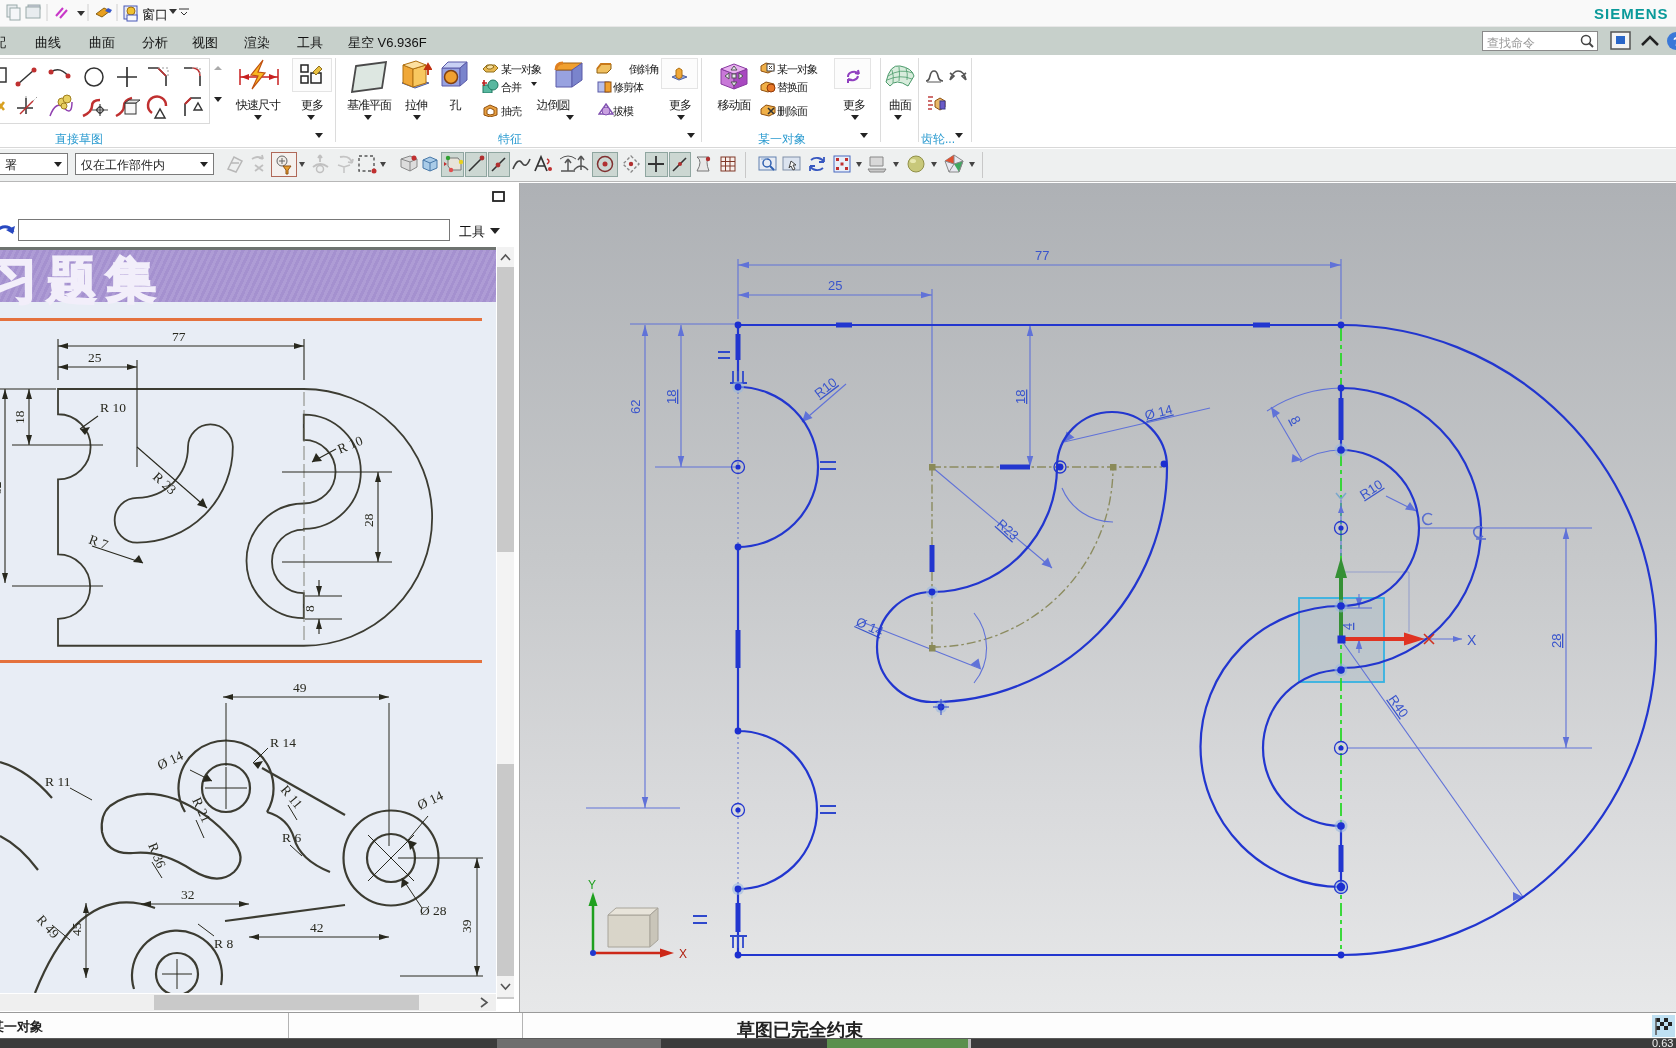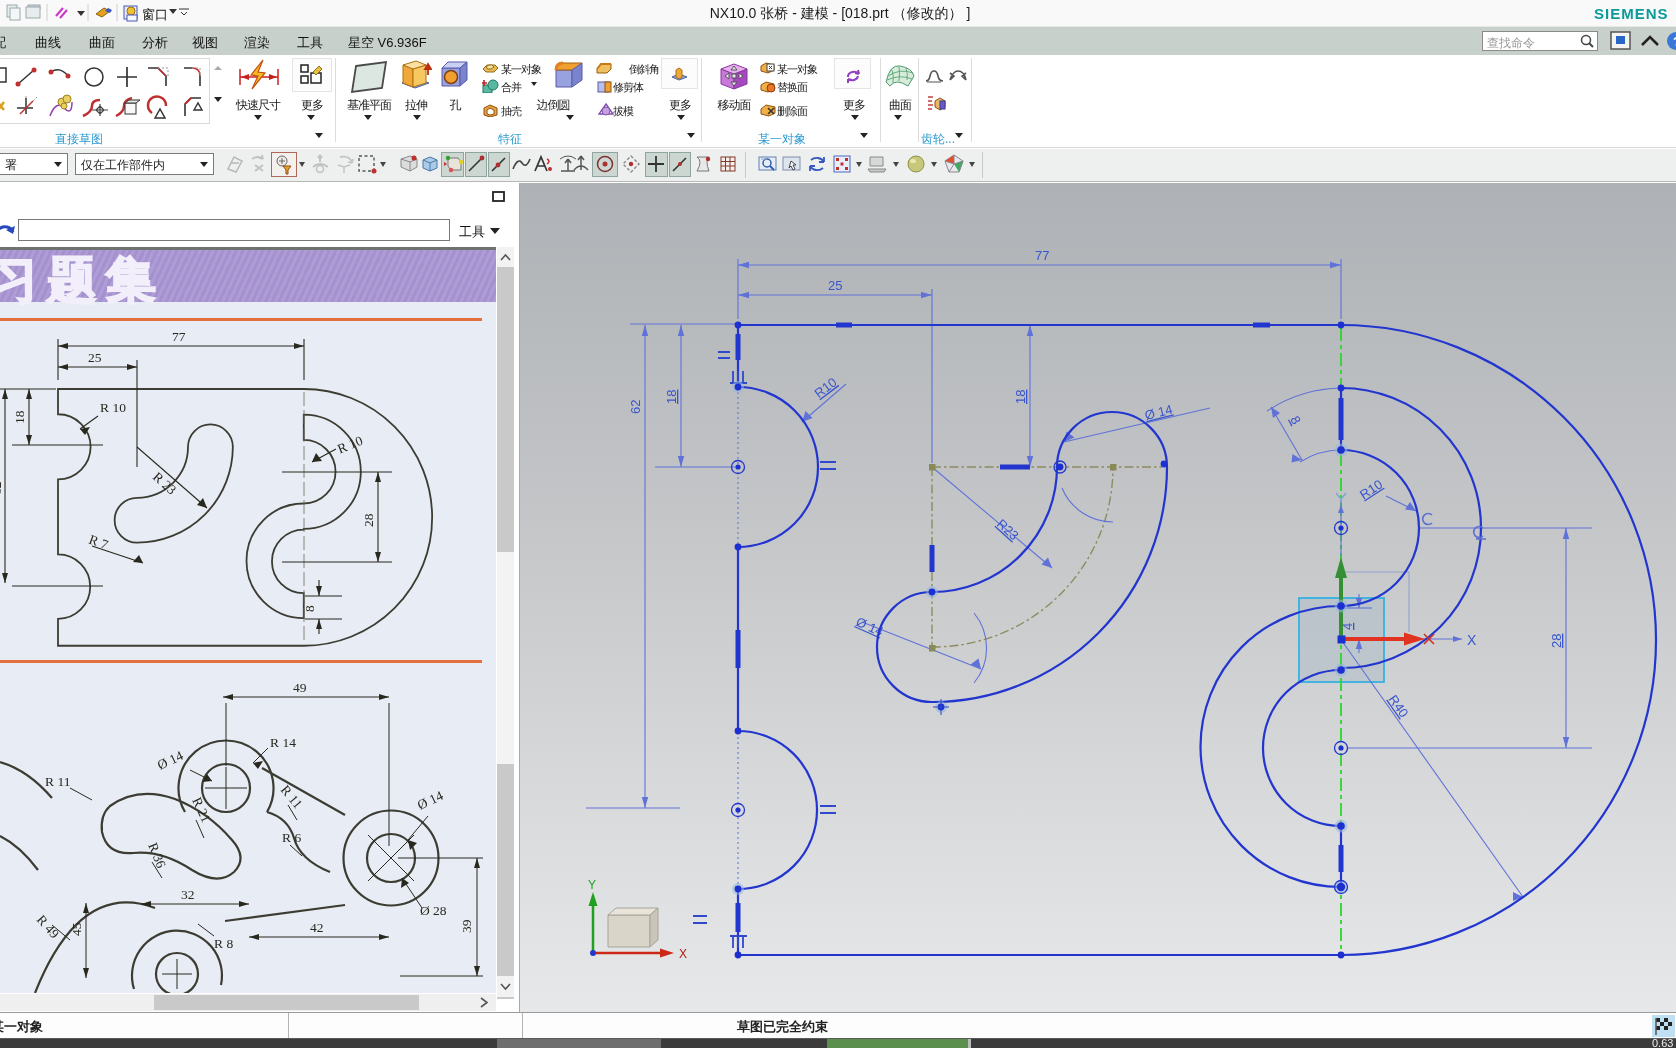--- a/index.html
+++ b/index.html
@@ -48,21 +48,20 @@
         <rect x="124" y="6" width="13" height="13" fill="#e8eaf2" stroke="#4858b8"></rect>
         <circle cx="131" cy="11" r="4" fill="#f0c030" stroke="#a07010"></circle>
         <rect x="127" y="15" width="10" height="6" fill="#f8f8fc" stroke="#4858b8"></rect>
       </g>
   </svg>
   <span class="abs" style="left:142px;top:6px;font-size:13px;color:#111">窗口</span>
   <span class="abs dna" style="left:169px;top:9px;border-top-color:#333"></span>
   <svg class="abs" style="left:178px;top:8px" width="12" height="10">
       <path d="M1 1h10M3 4l3 3 3-3" stroke="#333" fill="none"></path>
     </svg>
-  <div class="abs" style="left:640px;top:5px;width:400px;text-align:center;font-size:14px;color:#1a1a1a;white-space:nowrap">NX10.0 张桥 - 建模 - [018.prt （修改的） ]</div>
   <div class="abs" style="left:1594px;top:5px;font-size:15px;font-weight:bold;color:#0b9a9a;letter-spacing:1px">SIEMENS</div>
 </div>
 <div class="abs menubar">
   <span class="menuitem" style="left:-7px">配</span>
   <span class="menuitem" style="left:35px">曲线</span>
   <span class="menuitem" style="left:89px">曲面</span>
   <span class="menuitem" style="left:142px">分析</span>
   <span class="menuitem" style="left:192px">视图</span>
   <span class="menuitem" style="left:244px">渲染</span>
   <span class="menuitem" style="left:297px">工具</span>
@@ -809,21 +808,21 @@
     <line x1="593" y1="953" x2="593" y2="904" stroke="#1fa01f" stroke-width="2.5"></line>
     <path d="M593,892 l-4.5,14 9,0z" fill="#1fa01f"></path>
     <text x="588" y="889" font-size="12" fill="#1fa01f">Y</text>
     <circle cx="593" cy="953" r="3" fill="#2038d0"></circle>
   </g>
 </svg>
 <div class="abs statusbar">
   <span class="abs" style="left:-9px;top:5px;font-size:13px;font-weight:bold;color:#222">某一对象</span>
   <div class="abs" style="left:288px;top:0;width:1px;height:25px;background:#b4b4b4"></div>
   <div class="abs" style="left:522px;top:0;width:1px;height:25px;background:#b4b4b4"></div>
-  <span class="abs" style="left:737px;top:5px;font-size:13px;font-weight:bold;color:#222">草图已完全约束</span>
+  <span class="abs" style="left:737px;top:5px;font-size:18px;font-weight:bold;color:#222">草图已完全约束</span>
   <svg class="abs" style="left:1652px;top:2px" width="23" height="22" viewBox="0 0 23 22">
     <rect x="0" y="0" width="23" height="22" fill="#bfe0f2"></rect>
     <g fill="#222">
         <rect x="4" y="3" width="4" height="4"></rect>
         <rect x="12" y="3" width="4" height="4"></rect>
         <rect x="8" y="7" width="4" height="4"></rect>
         <rect x="16" y="7" width="4" height="4"></rect>
         <rect x="4" y="11" width="4" height="4"></rect>
         <rect x="12" y="11" width="4" height="4"></rect>
       </g>

